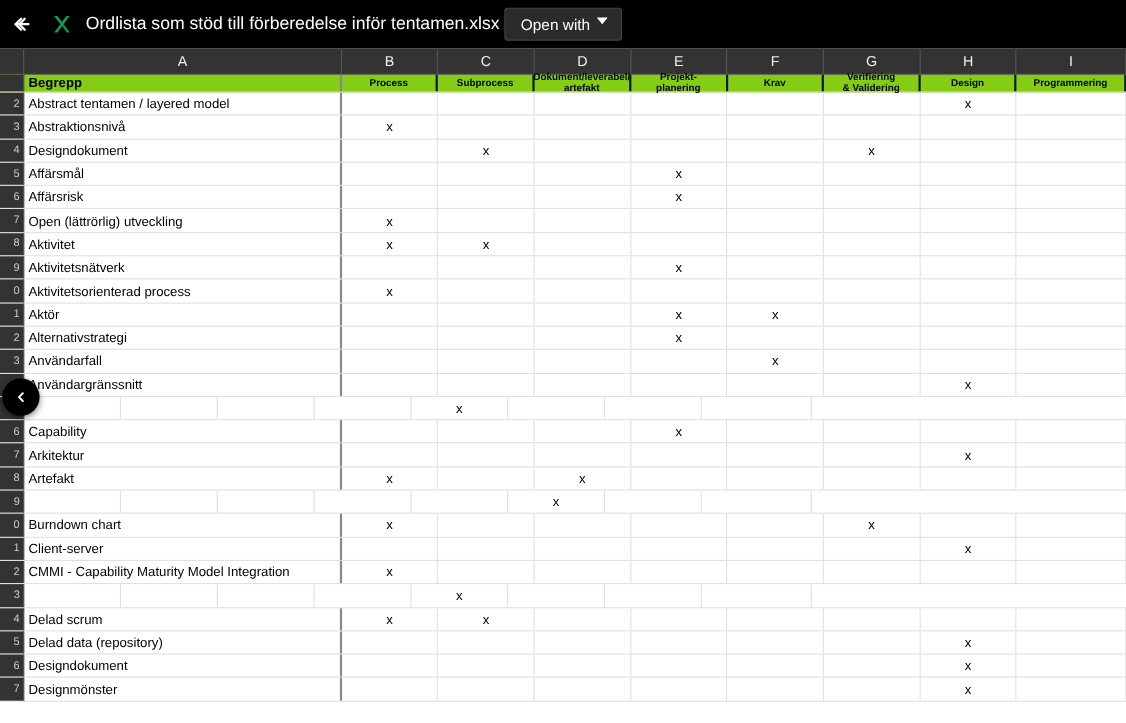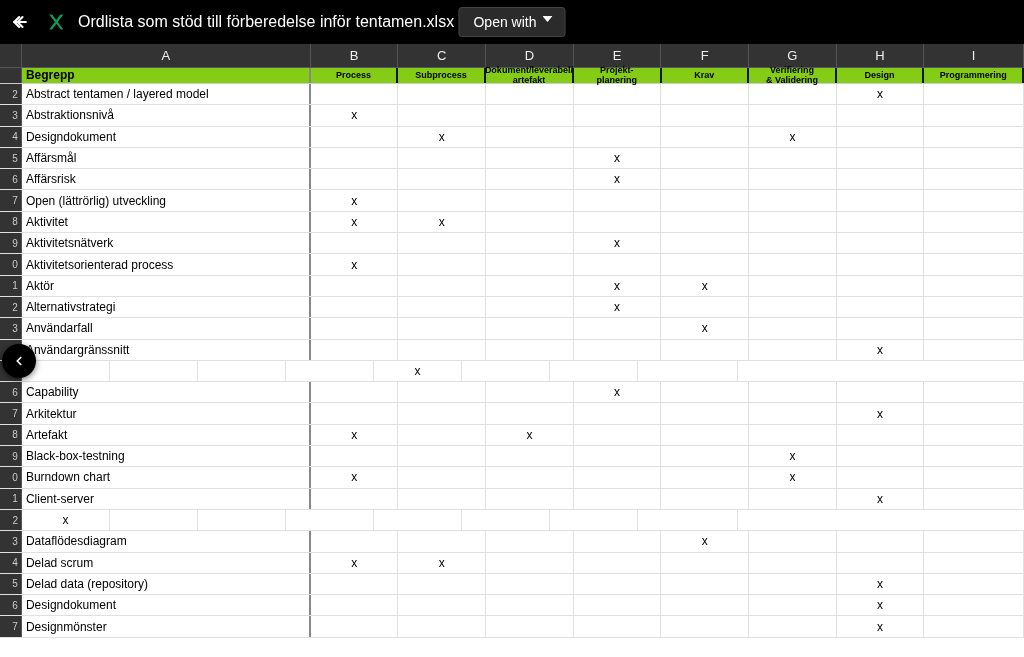--- a/index.html
+++ b/index.html
@@ -334,21 +334,20 @@
       <div class="cell w-c"></div>
       <div class="cell w-d">x</div>
       <div class="cell w-e"></div>
       <div class="cell w-f"></div>
       <div class="cell w-g"></div>
       <div class="cell w-h"></div>
       <div class="cell w-i"></div>
     </div>
     <div class="row">
       <div class="rownum">9</div>
-      <div class="cell-a w-a">Black-box-testning</div>
       <div class="cell w-b"></div>
       <div class="cell w-c"></div>
       <div class="cell w-d"></div>
       <div class="cell w-e"></div>
       <div class="cell w-f"></div>
       <div class="cell w-g">x</div>
       <div class="cell w-h"></div>
       <div class="cell w-i"></div>
     </div>
     <div class="row">
@@ -370,32 +369,32 @@
       <div class="cell w-c"></div>
       <div class="cell w-d"></div>
       <div class="cell w-e"></div>
       <div class="cell w-f"></div>
       <div class="cell w-g"></div>
       <div class="cell w-h">x</div>
       <div class="cell w-i"></div>
     </div>
     <div class="row">
       <div class="rownum">2</div>
+      <div class="cell-a w-a">CMMI - Capability Maturity Model Integration</div>
       <div class="cell w-b">x</div>
       <div class="cell w-c"></div>
       <div class="cell w-d"></div>
       <div class="cell w-e"></div>
       <div class="cell w-f"></div>
       <div class="cell w-g"></div>
       <div class="cell w-h"></div>
       <div class="cell w-i"></div>
     </div>
     <div class="row">
       <div class="rownum">3</div>
-      <div class="cell-a w-a">Dataflödesdiagram</div>
       <div class="cell w-b"></div>
       <div class="cell w-c"></div>
       <div class="cell w-d"></div>
       <div class="cell w-e"></div>
       <div class="cell w-f">x</div>
       <div class="cell w-g"></div>
       <div class="cell w-h"></div>
       <div class="cell w-i"></div>
     </div>
     <div class="row">

